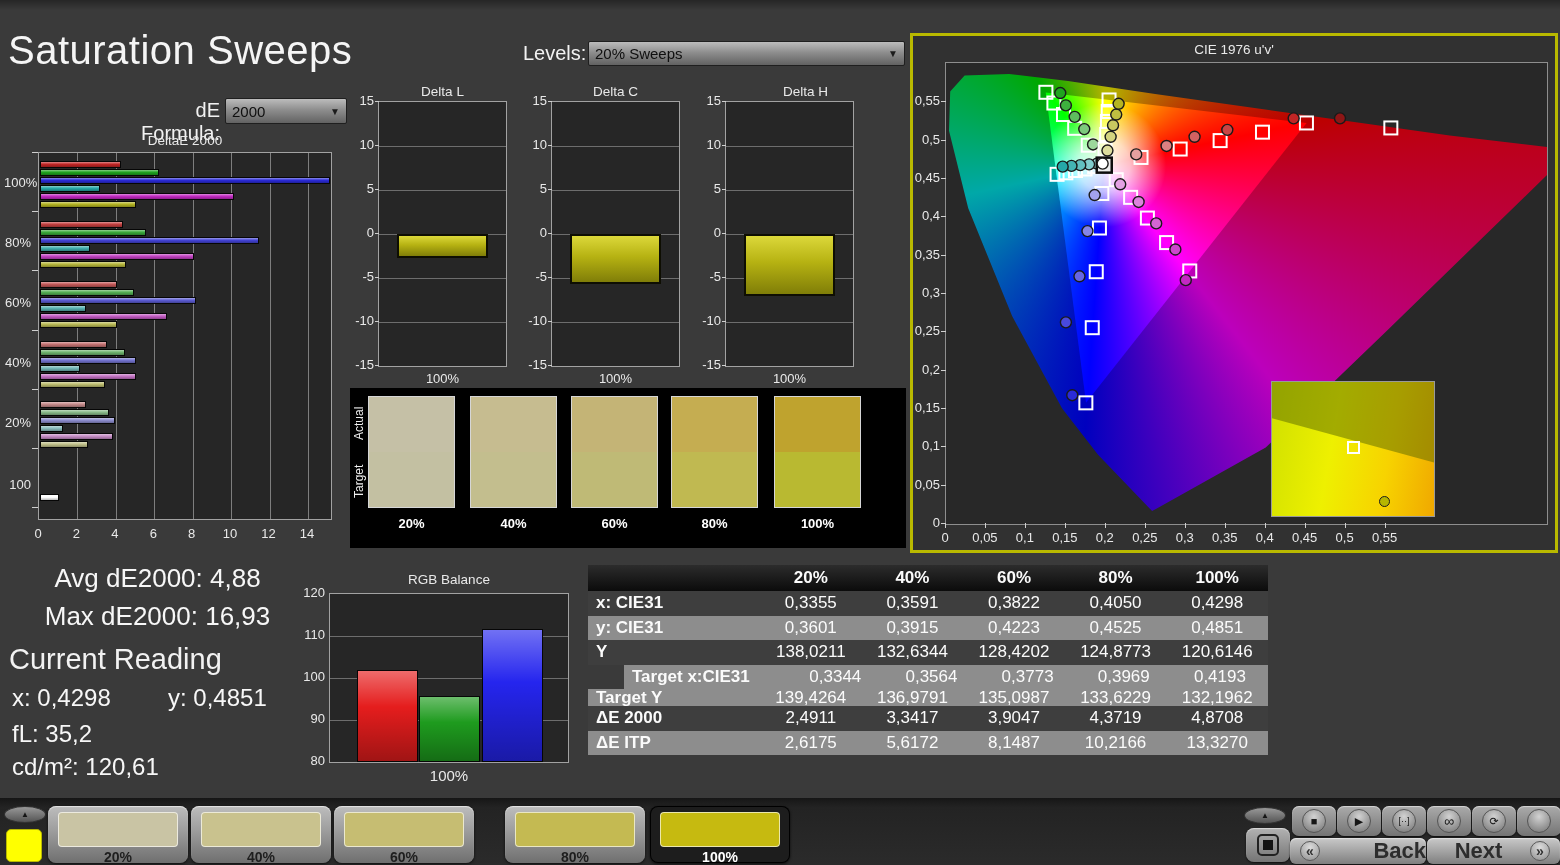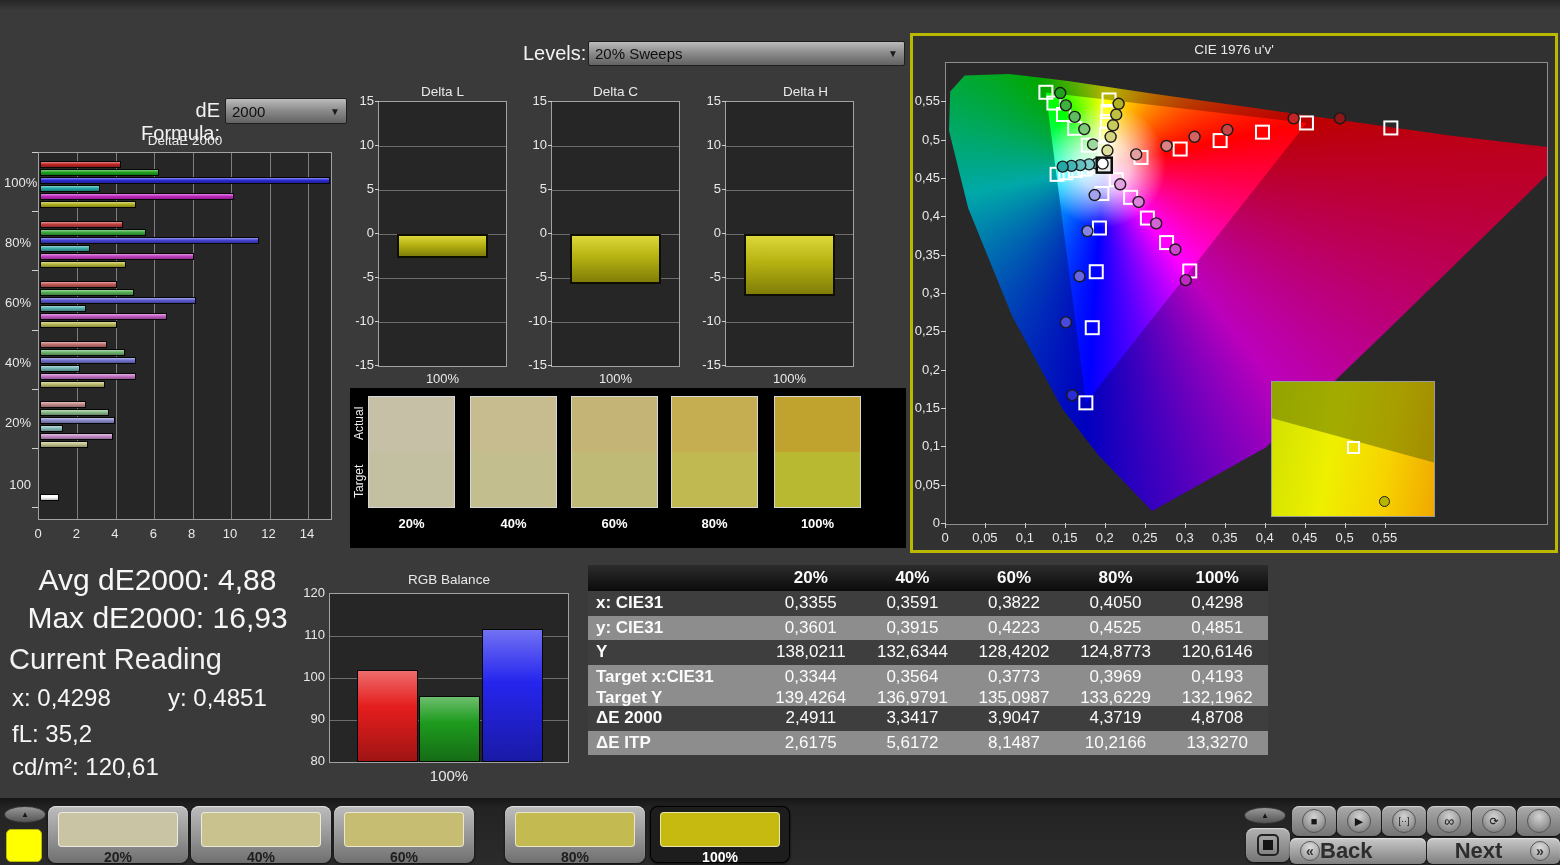--- a/index.html
+++ b/index.html
@@ -32,21 +32,21 @@
   .sw-label{position:absolute;font-size:13px;font-weight:bold;color:#fff;text-align:center;}
   .cie-panel{border:3px solid #b9b900;background:#313131;box-sizing:border-box;}
   .cie-layer{position:absolute;inset:0;}
   .inset{position:absolute;border:1px solid #9a9a9a;box-sizing:border-box;overflow:hidden;}
   .tbl-row{display:flex;align-items:center;color:#fbfbfb;font-size:17px;}
   .tbl-row.hdr{background:linear-gradient(#2c2c2c,#0b0b0b);font-weight:bold;height:26px;}
   .tbl-row.dark{background:#3e3e3e;}
   .tbl-row.light{background:#8d8d8d;}
   .tc0{width:172px;padding-left:8px;font-weight:bold;box-sizing:border-box;}
   .tc{width:101.6px;text-align:center;}
-  .stat-big{font-size:30px;font-weight:500;color:#f7f7f7;}
+  .stat-big{font-size:26px;font-weight:500;color:#f7f7f7;}
   .stat-med{font-size:24px;font-weight:500;color:#f7f7f7;}
   #bottom-bar{background:linear-gradient(#161616,#232323 14%,#2b2b2b);}
   .sample-btn{position:absolute;top:8px;width:140px;height:57px;border-radius:8px;cursor:pointer;
         background:linear-gradient(#bdbdbd,#9c9c9c 45%,#6f6f6f);
         box-shadow:inset 0 1px 1px rgba(255,255,255,.6),0 1px 3px rgba(0,0,0,.7);}
   .sample-btn.selected{background:#1d1d1d;box-shadow:inset 0 0 0 1px #000,0 1px 3px rgba(0,0,0,.7);}
   .sample-swatch{position:absolute;left:10px;top:6px;width:120px;height:35px;border-radius:4px;
         border:1px solid rgba(255,255,255,.65);box-sizing:border-box;}
   .sample-label{position:absolute;left:0;right:0;top:43px;text-align:center;font-size:14px;
         font-weight:bold;color:#1e1e1e;}
@@ -76,20 +76,21 @@
         display:flex;align-items:center;justify-content:center;}
   .stop-big .ring{width:18px;height:18px;border:2px solid #222;border-radius:5px;
         display:flex;align-items:center;justify-content:center;}
   .stop-big .sq{width:10px;height:10px;background:#141414;}
 </style>
 </head>
 <body>
 
 <div id="root">
 
+  <div class="abs page-title" style="left:8px;top:28px;">Saturation Sweeps</div>
 
   <div class="abs ctl-label" style="left:112px;top:99px;width:108px;text-align:right;">dE Formula:</div>
   <div class="abs dropdown" style="left:225px;top:98px;width:122px;height:26px;">
     <span>2000</span>
     <span class="arr">▼</span>
   </div>
 
   <div class="abs ctl-label" style="left:523px;top:42px;">Levels:</div>
   <div class="abs dropdown" style="left:588px;top:41px;width:317px;height:25px;">
     <span>20% Sweeps</span>
@@ -463,21 +464,21 @@
         <div class="tc">0,4851</div>
       </div>
       <div class="tbl-row dark" style="height: 24.5px;">
         <div class="tc0">Y</div>
         <div class="tc">138,0211</div>
         <div class="tc">132,6344</div>
         <div class="tc">128,4202</div>
         <div class="tc">124,8773</div>
         <div class="tc">120,6146</div>
       </div>
-      <div class="tbl-row light" style="height: 24.5px;">
+      <div class="tbl-row light" style="height: 24.5px; margin-left: 36px;">
         <div class="tc0">Target x:CIE31</div>
         <div class="tc">0,3344</div>
         <div class="tc">0,3564</div>
         <div class="tc">0,3773</div>
         <div class="tc">0,3969</div>
         <div class="tc">0,4193</div>
       </div>
       <div class="tbl-row light" style="height: 17px;">
         <div class="tc0">Target Y</div>
         <div class="tc">139,4264</div>
@@ -514,21 +515,21 @@
       <span>▲</span>
     </div>
     <div class="stop-big" style="left:1246px;top:30px;">
       <div class="ring">
           <div class="sq"></div>
         </div>
     </div>
 
     <div class="nav-btn" style="left:1290px;width:136px;">
       <div class="nav-badge" style="margin-left:10px;">«</div>
-      <div style="flex:1;text-align:left;">Back</div>
+      <div style="flex:1;text-align:right;">Back</div>
     </div>
     <div class="nav-btn" style="left:1427px;width:133px;">
       <div style="flex:1;text-align:center;">Next</div>
       <div class="nav-badge" style="margin-right:10px;">»</div>
     </div>
   <div class="sample-btn" style="left: 48px;">
         <div class="sample-swatch" style="background: rgb(201, 196, 164);"></div>
         <div class="sample-label">20%</div>
       </div>
       <div class="sample-btn" style="left: 191px;">

